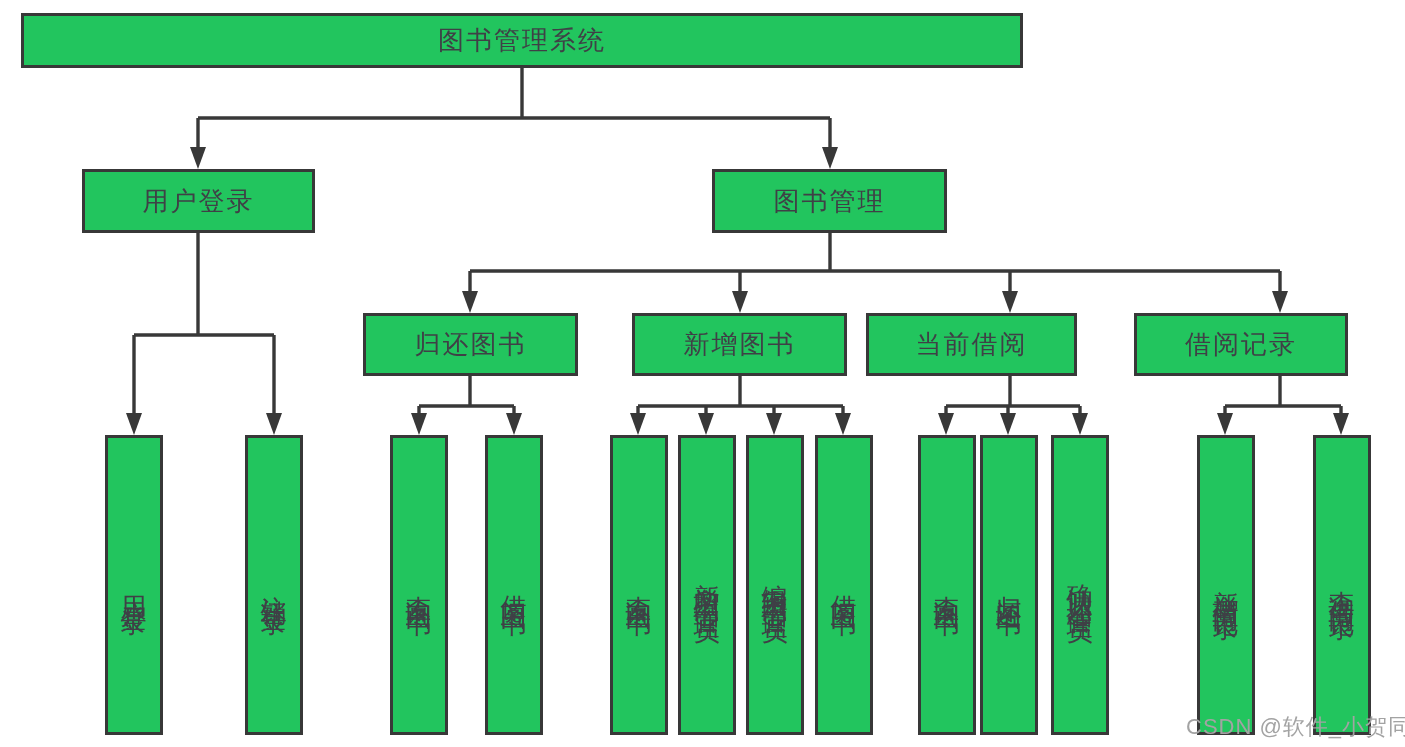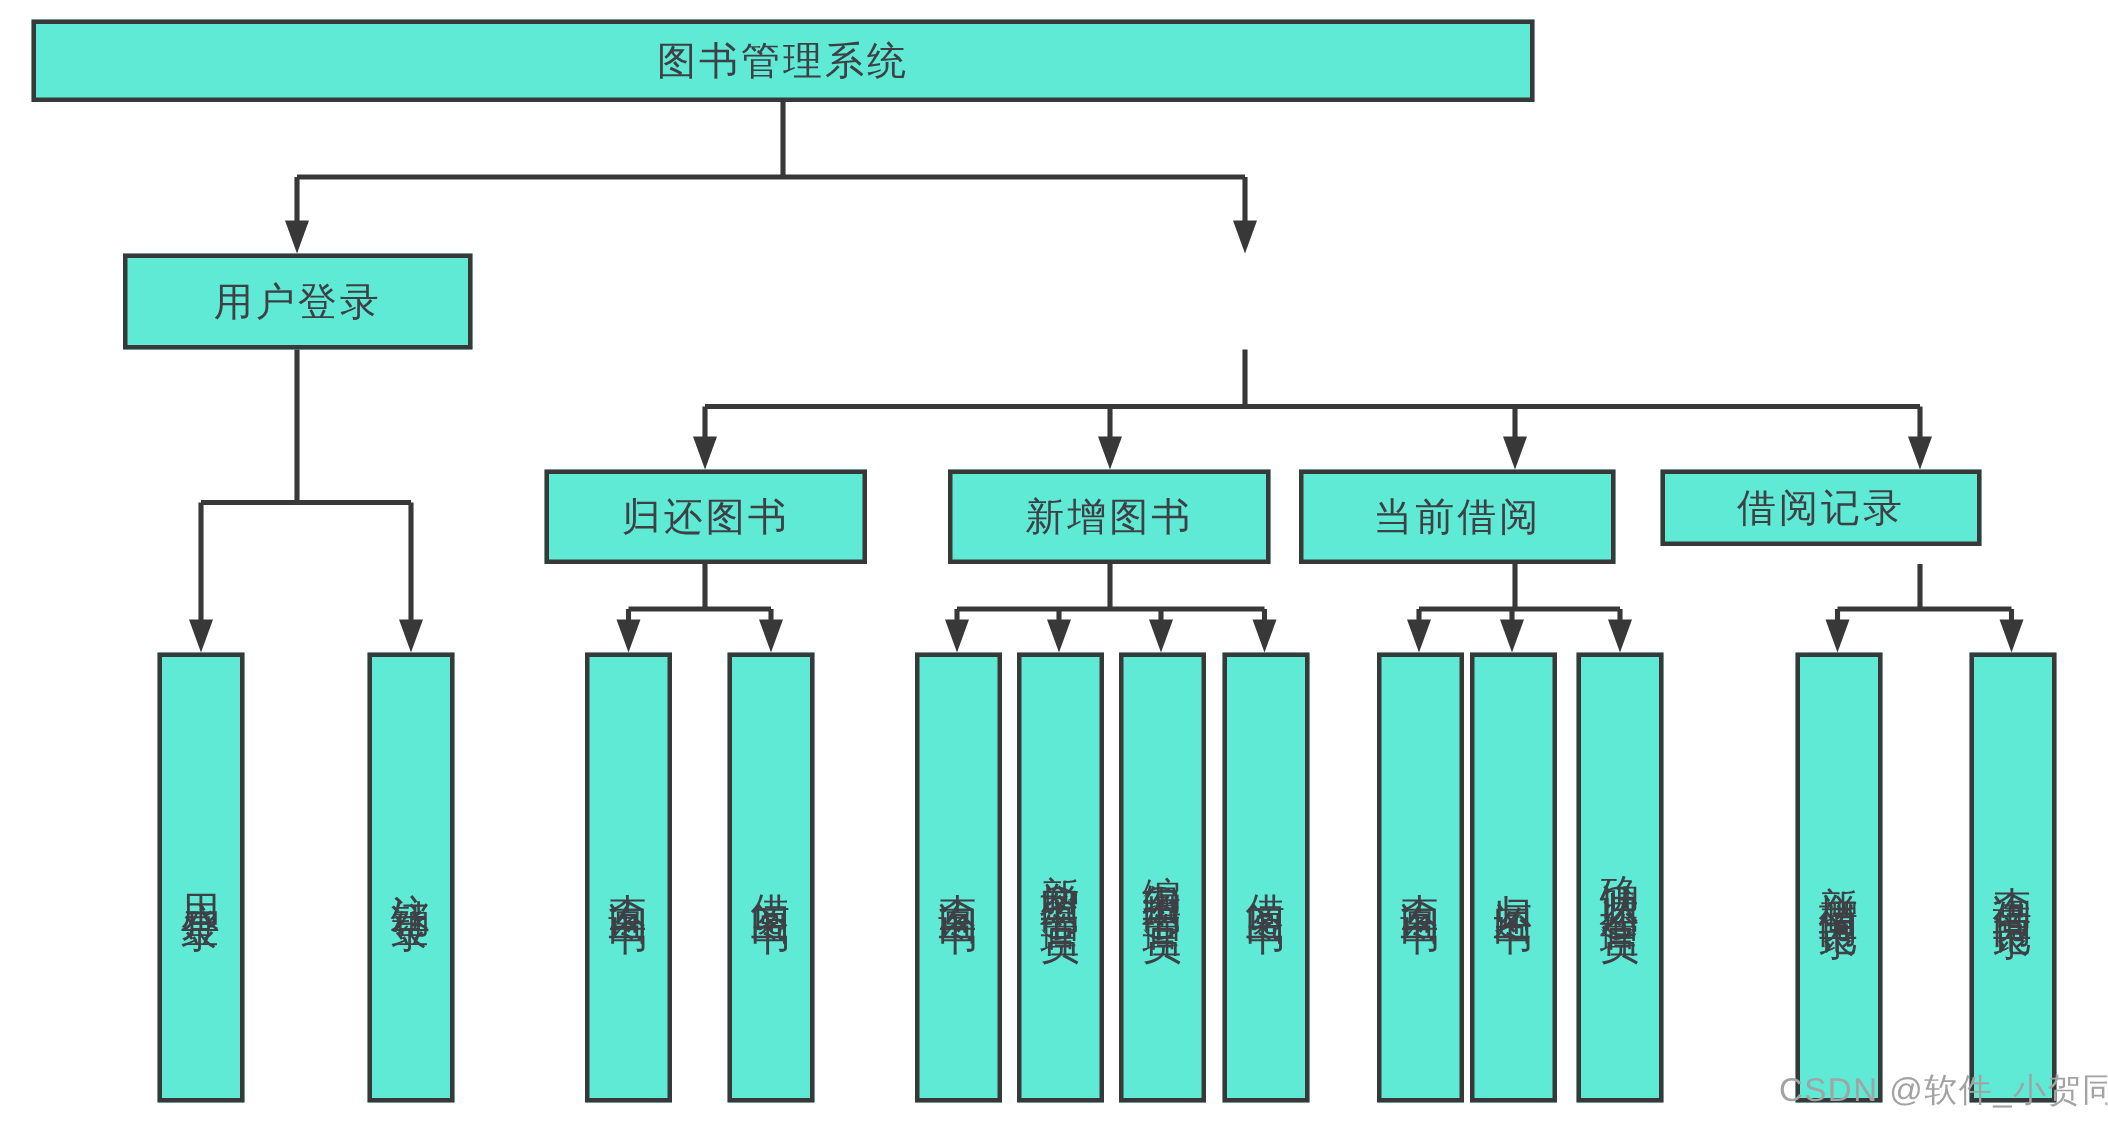--- a/index.html
+++ b/index.html
@@ -16,21 +16,21 @@
     overflow:hidden;
   }
   .wires{
     position:absolute;left:0;top:0;width:1405px;height:747px;
     pointer-events:none;z-index:3;
   }
   .wires path{stroke:var(--line);stroke-width:3.4;fill:none;}
   .wires polygon{fill:var(--line);stroke:none;}
   .node{
     position:absolute;box-sizing:border-box;
-    background:#5eead4;border:3px solid var(--line);
+    background:#22c55e;border:3px solid var(--line);
     display:flex;align-items:center;justify-content:center;
     color:var(--text);z-index:2;
   }
   .node .lbl{white-space:nowrap;}
   .h .lbl{font-size:26px;letter-spacing:2px;}
   .v .lbl{
     writing-mode:vertical-rl;
     text-orientation:mixed;
     font-size:26px;
     line-height:1;
@@ -49,34 +49,37 @@
 <div class="stage">
 
   <div class="node h" style="left:21px;top:13px;width:1002px;height:55px">
     <span class="lbl">图书管理系统</span>
   </div>
 
   <div class="node h" style="left:82px;top:169px;width:233px;height:64px">
     <span class="lbl">用户登录</span>
   </div>
 
+  <div class="node h" style="left:712px;top:169px;width:235px;height:64px">
+    <span class="lbl">图书管理</span>
+  </div>
 
   <div class="node h" style="left:363px;top:313px;width:215px;height:63px">
     <span class="lbl">归还图书</span>
   </div>
 
   <div class="node h" style="left:632px;top:313px;width:215px;height:63px">
     <span class="lbl">新增图书</span>
   </div>
 
   <div class="node h" style="left:866px;top:313px;width:211px;height:63px">
     <span class="lbl">当前借阅</span>
   </div>
 
-  <div class="node h" style="left:1107px;top:313px;width:214px;height:51px">
+  <div class="node h" style="left:1134px;top:313px;width:214px;height:63px">
     <span class="lbl">借阅记录</span>
   </div>
 
   <div class="node v" style="left:105px;top:435px;width:58px;height:300px">
     <span class="lbl">用户登录</span>
   </div>
 
   <div class="node v" style="left:245px;top:435px;width:58px;height:300px">
     <span class="lbl">注销登录</span>
   </div>

